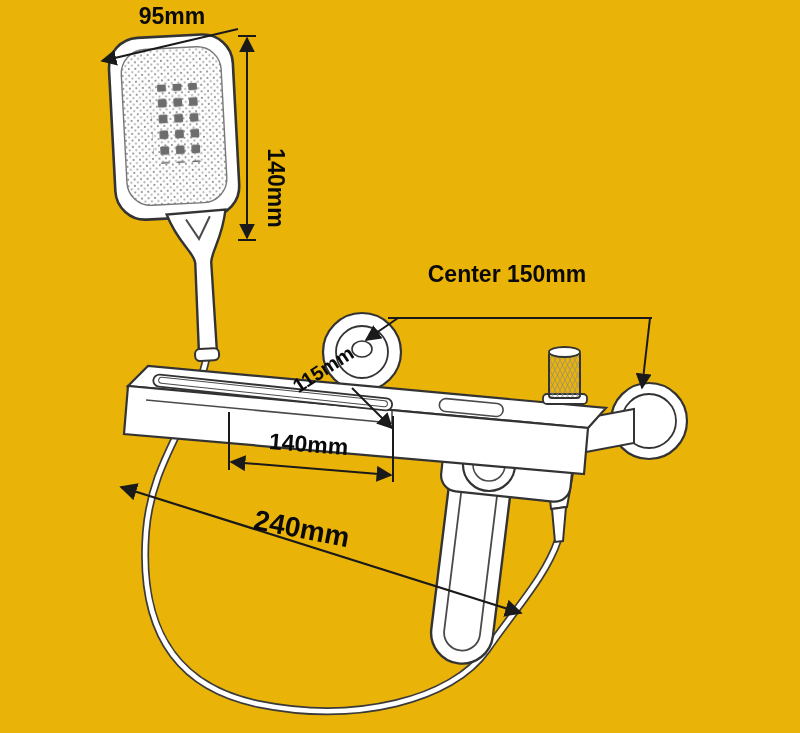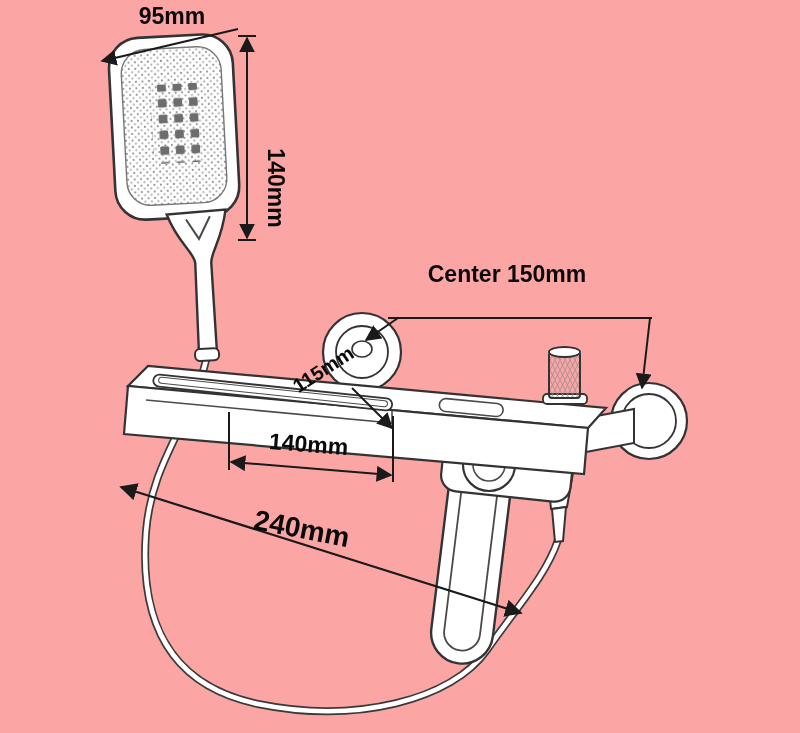--- a/index.html
+++ b/index.html
@@ -1,16 +1,16 @@
 <!DOCTYPE html>
 <html><head>
 <meta charset="utf-8">
 <style>
   html,body{margin:0;padding:0;background:#ffffff;}
-  .stage{position:relative;width:800px;height:733px;background:#fca5a5;overflow:hidden;
+  .stage{position:relative;width:800px;height:733px;background:#eab308;overflow:hidden;
          font-family:"Liberation Sans","DejaVu Sans",sans-serif;}
   svg{display:block;}
   .dim-text{font-family:"Liberation Sans","DejaVu Sans",sans-serif;font-weight:700;fill:#0a0a0a;}
   .outline{fill:#ffffff;stroke:#333333;}
   .thin{fill:none;stroke:#4a4a4a;}
   .dimline{stroke:#1a1a1a;fill:none;}
 </style>
 </head>
 <body>
 

